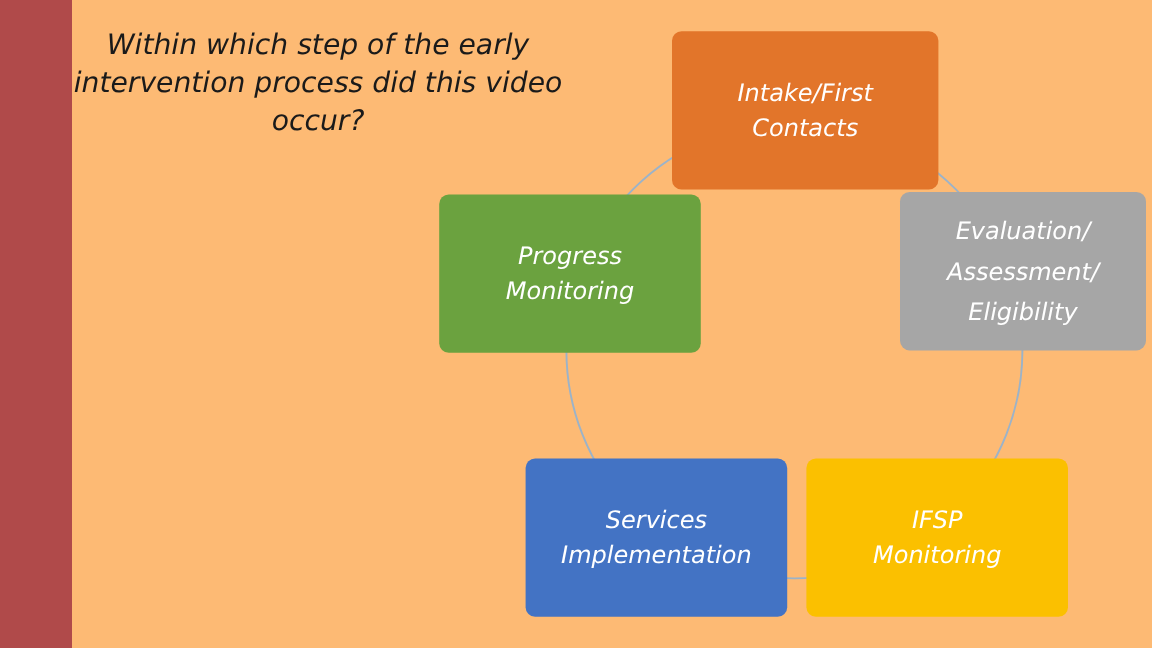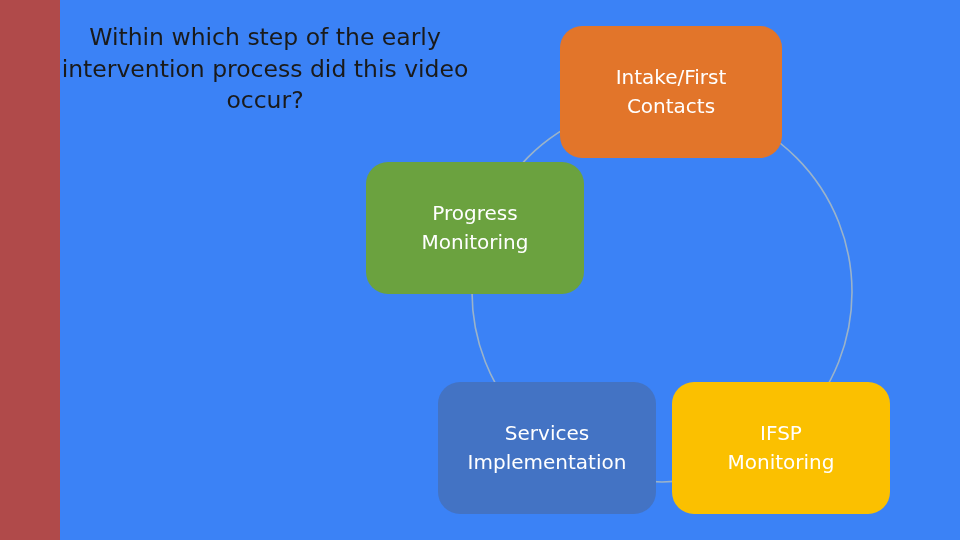--- a/index.html
+++ b/index.html
@@ -10,22 +10,23 @@
     width: 960px;
     height: 540px;
     background: #ffffff;
     font-family: "Liberation Sans", sans-serif;
     overflow: hidden;
   }
   #slide {
     position: relative;
     width: 960px;
     height: 540px;
-    background: #3b82f6;
+    background: #fdba74;
     overflow: hidden;
+    font-style: italic;
   }
   
   .left-bar {
     position: absolute;
     left: 0;
     top: 0;
     width: 60px;
     height: 540px;
     background: #b04a4a;
   }
@@ -48,21 +49,21 @@
     top: 92px;
     width: 400px;
     height: 400px;
   }
   .ring svg {
     display: block;
   }
   
   .node {
     position: absolute;
-    border-radius: 22px;
+    border-radius: 8px;
     display: flex;
     align-items: center;
     justify-content: center;
     text-align: center;
     color: #ffffff;
     font-family: "DejaVu Sans", sans-serif;
     box-sizing: border-box;
   }
   .node .label {
     display: block;
@@ -133,20 +134,25 @@
     <svg width="400" height="400" viewBox="0 0 400 400" aria-hidden="true">
       <circle cx="200" cy="200" r="190" fill="none" stroke="#9bb3c9" stroke-width="1.6"></circle>
     </svg>
   </div>
 
   <div class="node node-intake">
     <span class="label">Intake/First
 Contacts</span>
   </div>
 
+  <div class="node node-eval">
+    <span class="label">Evaluation/
+Assessment/
+Eligibility</span>
+  </div>
 
   <div class="node node-ifsp">
     <span class="label">IFSP
 Monitoring</span>
   </div>
 
   <div class="node node-progress">
     <span class="label">Progress
 Monitoring</span>
   </div>

